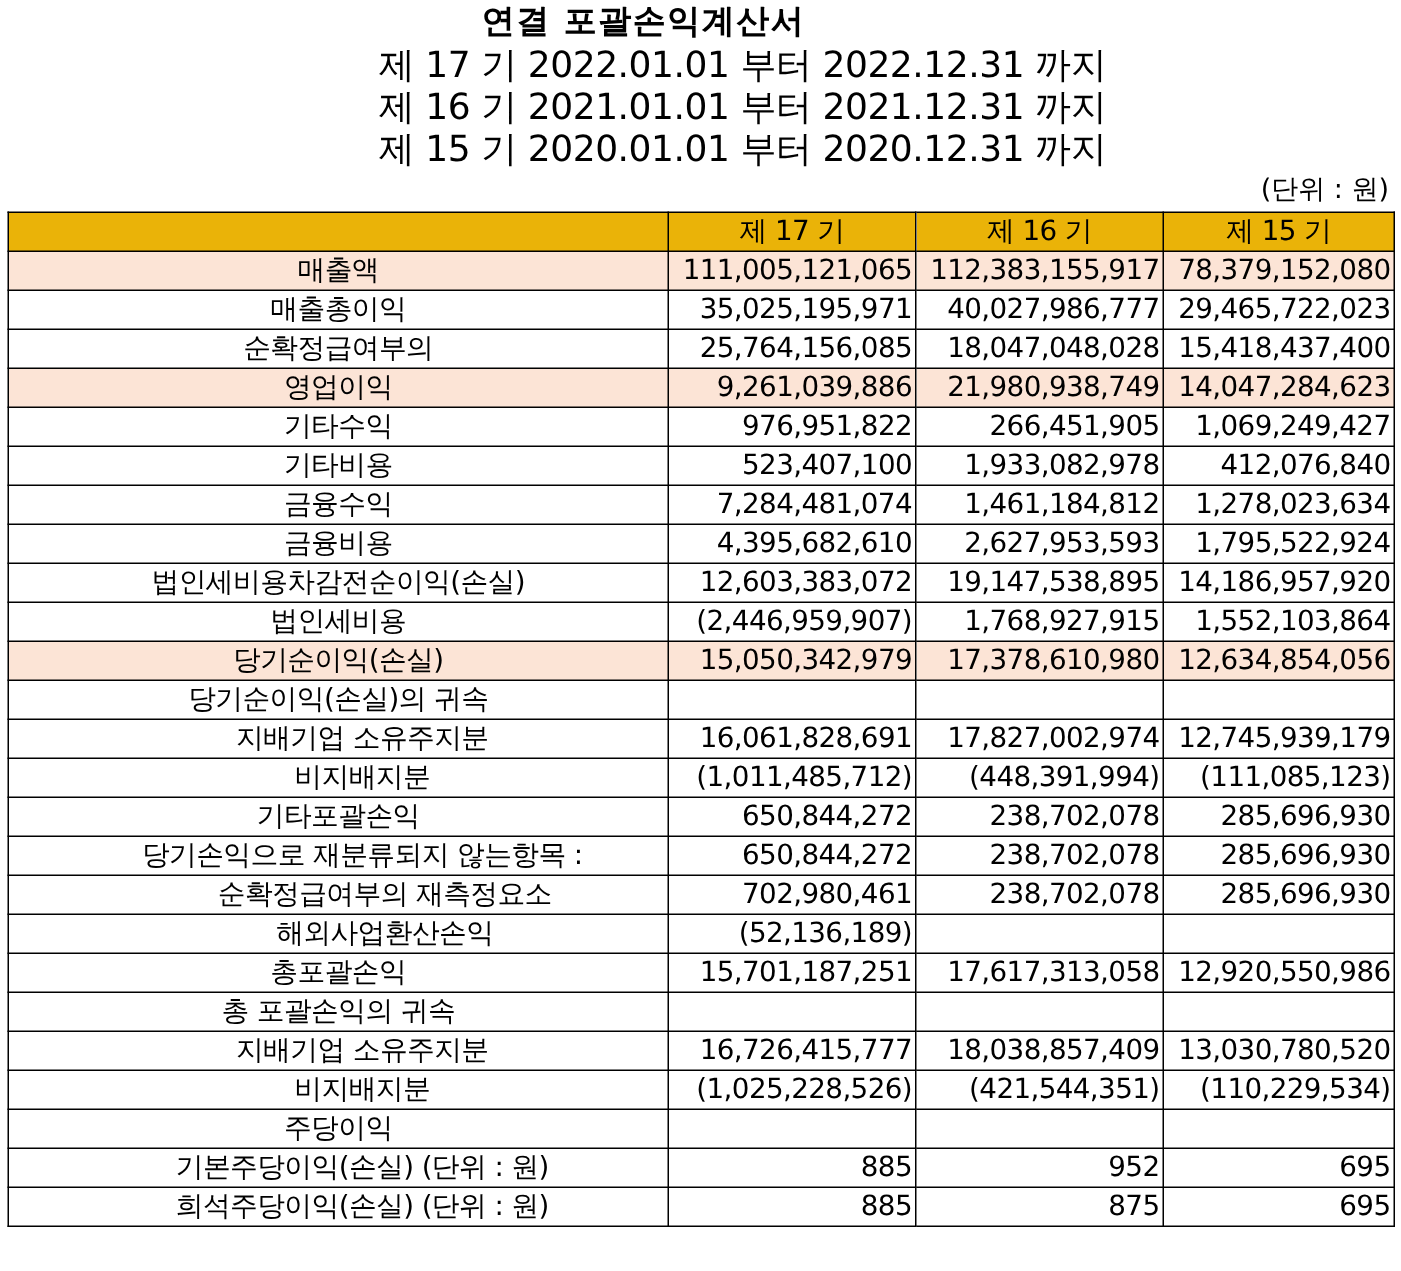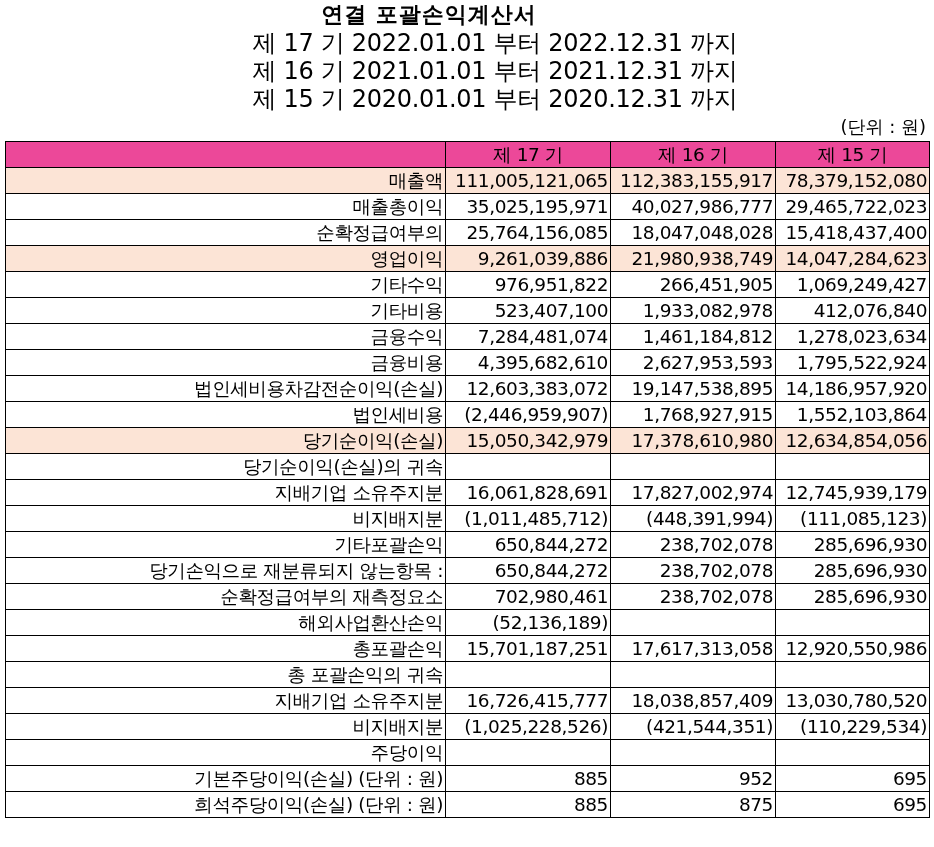--- a/index.html
+++ b/index.html
@@ -63,24 +63,24 @@
       height: 25px;
       padding: 0 2px 0 2px;
       font-size: 18.5px;
       line-height: 25px;
       white-space: nowrap;
       overflow: hidden;
       font-weight: normal;
       letter-spacing: -0.4px;
     }
     table.fs thead th {
-      background: #ec4899;
+      background: #eab308;
       text-align: center;
     }
-    table.fs td.label { text-align: right; }
+    table.fs td.label { text-align: center; }
     table.fs td.num { text-align: right; }
     table.fs tr.hl td { background: #fce4d6; }
     .ind1 { padding-left: 34px !important; margin-top: 25px; }
     .ind2 { padding-left: 64px !important; margin-top: 12px; }
   </style>
 </head>
 <body>
 
 <div class="title">연결 포괄손익계산서</div>
 <div class="period p0">제 17 기 2022.01.01 부터 2022.12.31 까지</div>

